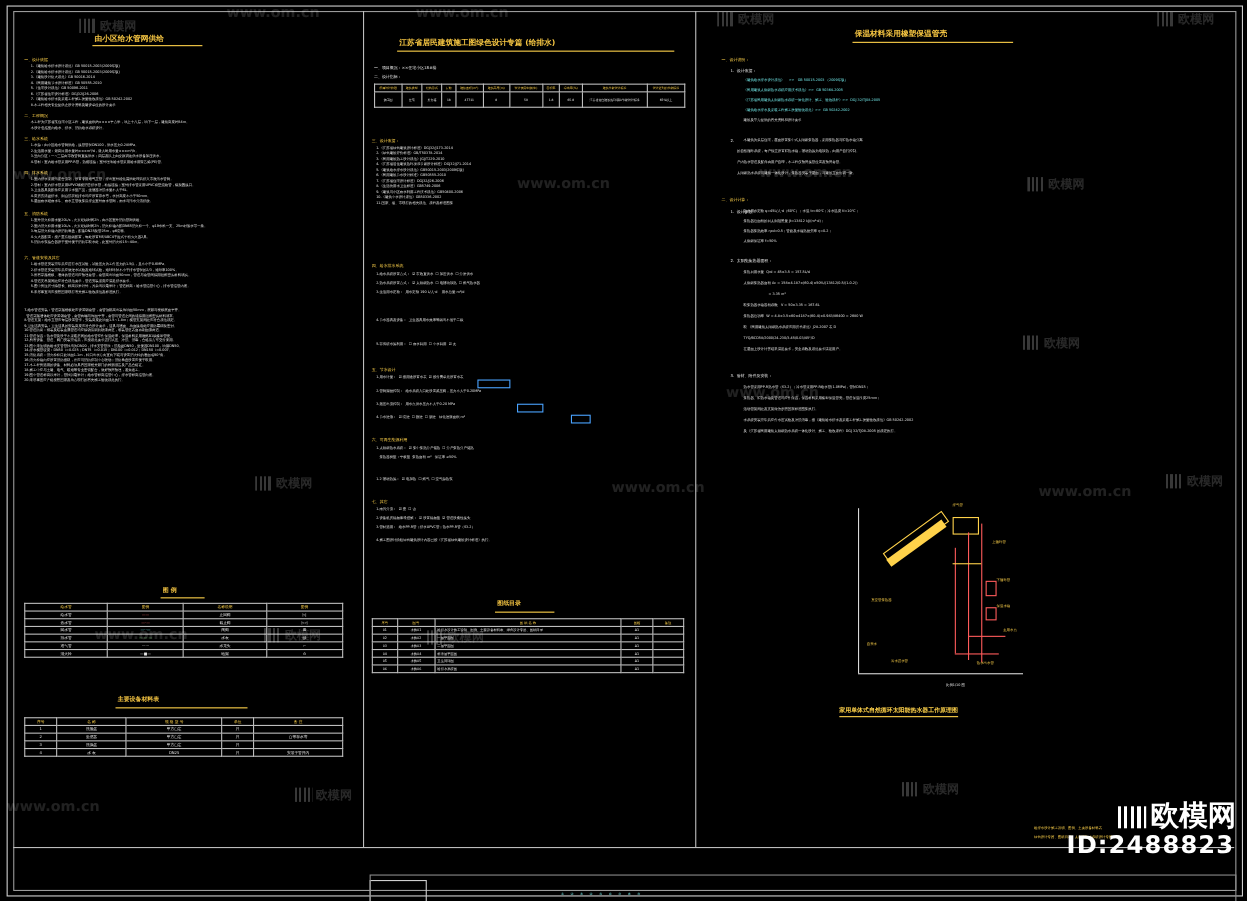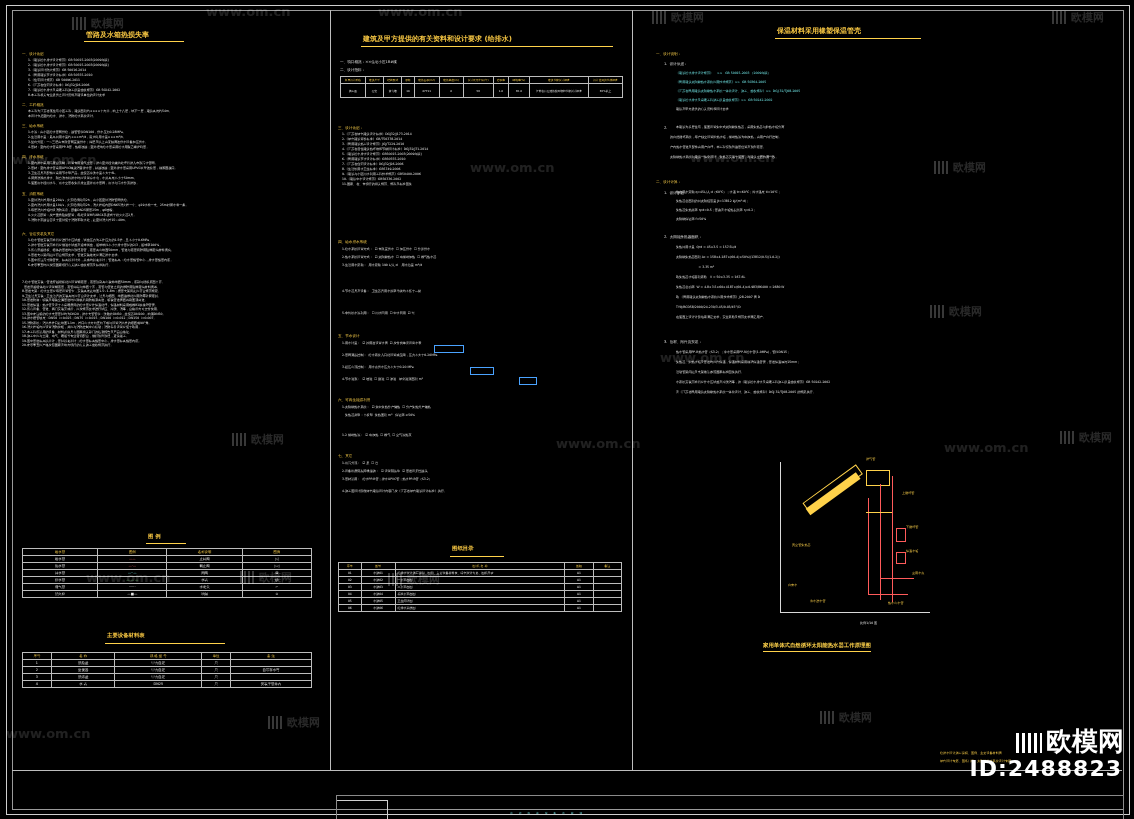--- a/index.html
+++ b/index.html
@@ -46,21 +46,21 @@
 
 <div class="sheet">
 
   <div class="frame" style="left:6px;top:5px;width:1122px;height:808px;"></div>
   <div class="frame" style="left:12px;top:10px;width:1110px;height:798px;border-color:#9a9a9a;"></div>
 
   <div class="vline" style="left:330px;top:10px;height:760px;"></div>
   <div class="vline" style="left:632px;top:10px;height:760px;"></div>
   <div class="hline" style="left:12px;top:770px;width:1110px;"></div>
 
-  <div class="title lg" style="left:86px;top:30px;">管路及水箱热损失率</div>
+  <div class="title lg" style="left:86px;top:30px;">由小区给水管网供给</div>
   <div class="hline" style="left:84px;top:41px;width:100px;background:#ffd24a;"></div>
 
   <div class="txt y xs" style="left:22px;top:52px;">一、设计依据</div>
   <div class="txt w tiny" style="left:28px;top:59px;">1.《建筑给水排水设计规范》GB 50015-2003(2009年版)</div>
   <div class="txt w tiny" style="left:28px;top:64px;">2.《建筑给水排水设计规范》GB 50015-2003(2009年版)</div>
   <div class="txt w tiny" style="left:28px;top:69px;">3.《建筑设计防火规范》GB 50016-2014</div>
   <div class="txt w tiny" style="left:28px;top:74px;">4.《民用建筑节水设计标准》GB 50555-2010</div>
   <div class="txt w tiny" style="left:28px;top:79px;">5.《住宅设计规范》GB 50096-2011</div>
   <div class="txt w tiny" style="left:28px;top:84px;">6.《江苏省住宅设计标准》DGJ32/J26-2006</div>
   <div class="txt w tiny" style="left:28px;top:89px;">7.《建筑给水排水及采暖工程施工质量验收规范》GB 50242-2002</div>
@@ -204,21 +204,21 @@
       <tr>
         <td>4</td>
         <td>水 表</td>
         <td>DN25</td>
         <td>只</td>
         <td>安装于管井内</td>
       </tr>
     </tbody>
   </table>
 
-  <div class="title lg" style="left:363px;top:34px;">建筑及甲方提供的有关资料和设计要求 (给排水)</div>
+  <div class="title lg" style="left:363px;top:34px;">江苏省居民建筑施工图绿色设计专篇 (给排水)</div>
   <div class="hline" style="left:361px;top:46px;width:252px;background:#ffd24a;"></div>
 
   <div class="txt w xs" style="left:340px;top:60px;">一、项目概况：××住宅小区18#楼</div>
   <div class="txt w xs" style="left:340px;top:68px;">二、设计指标：</div>
 
   <table class="cad" style="left:340px;top:76px;width:283px;font-size:2.7px;">
     <thead>
       <tr>
         <th>所属设计阶段</th>
         <th>建筑类型</th>

